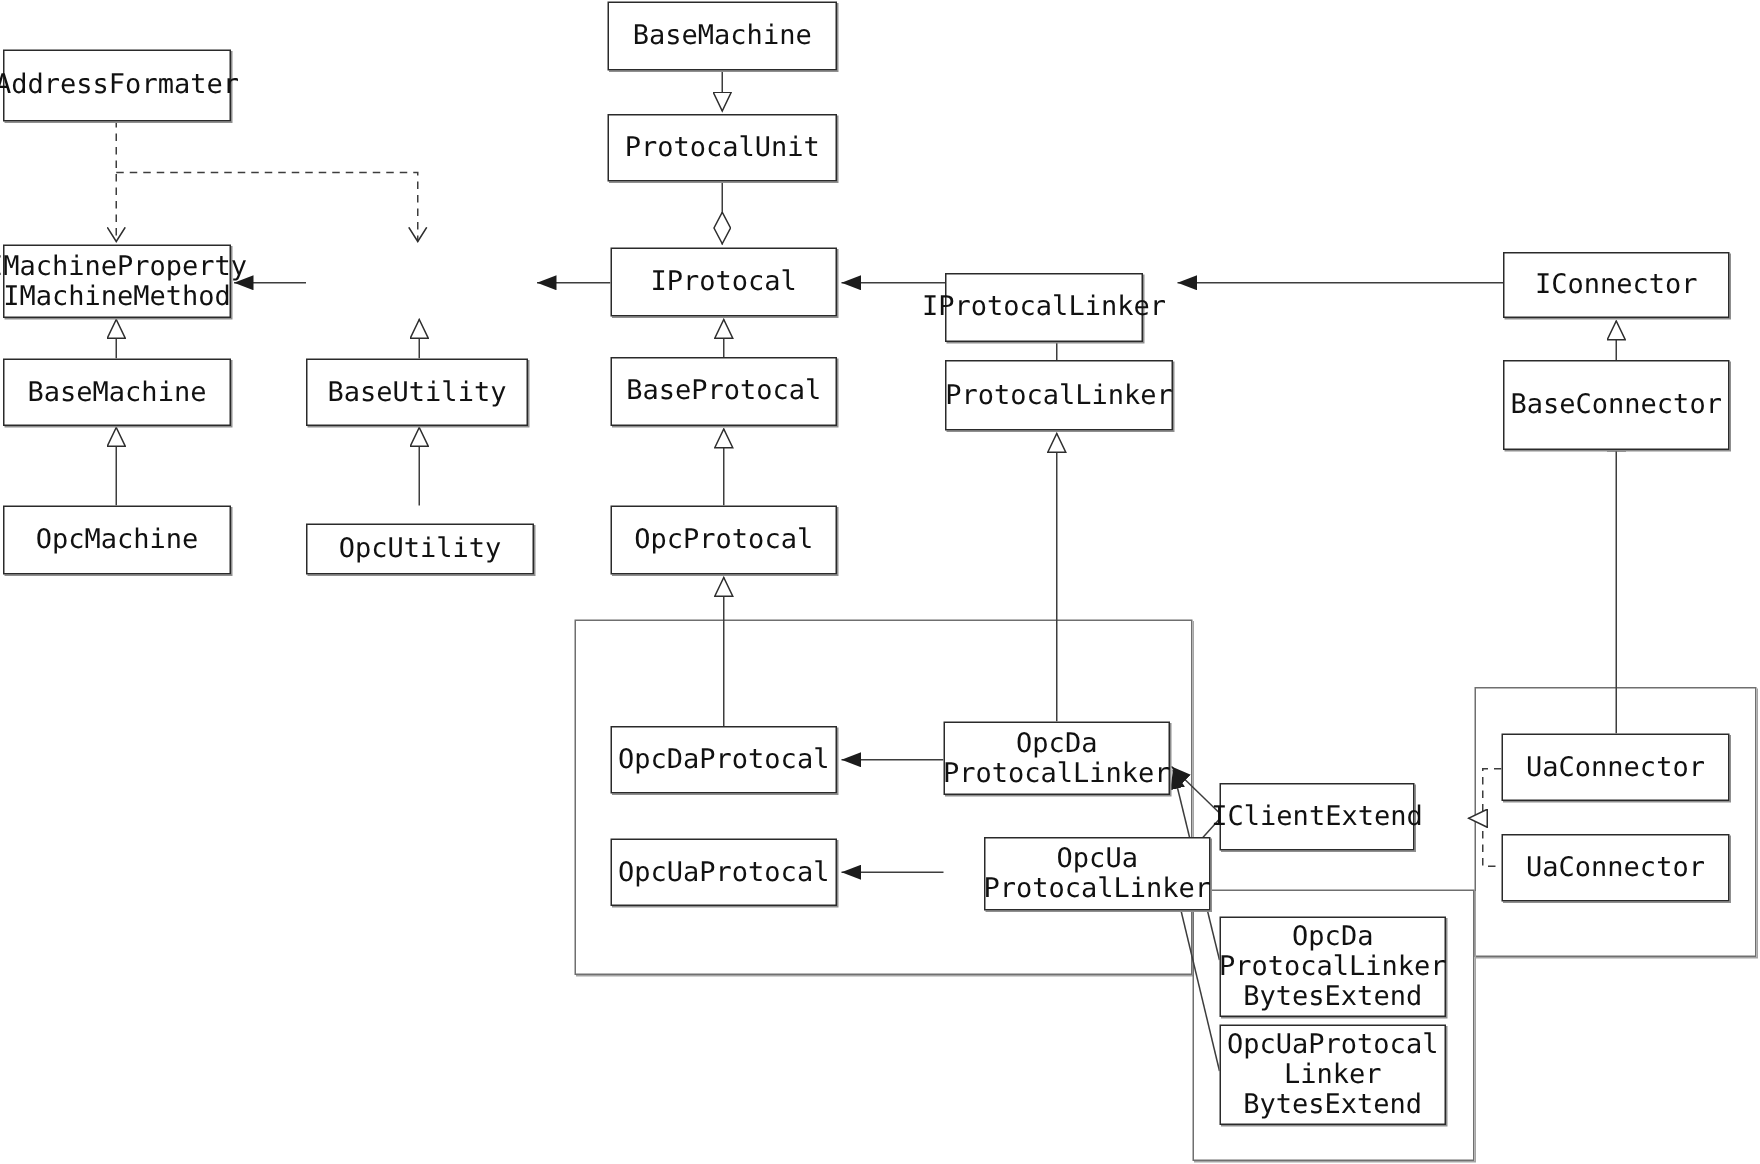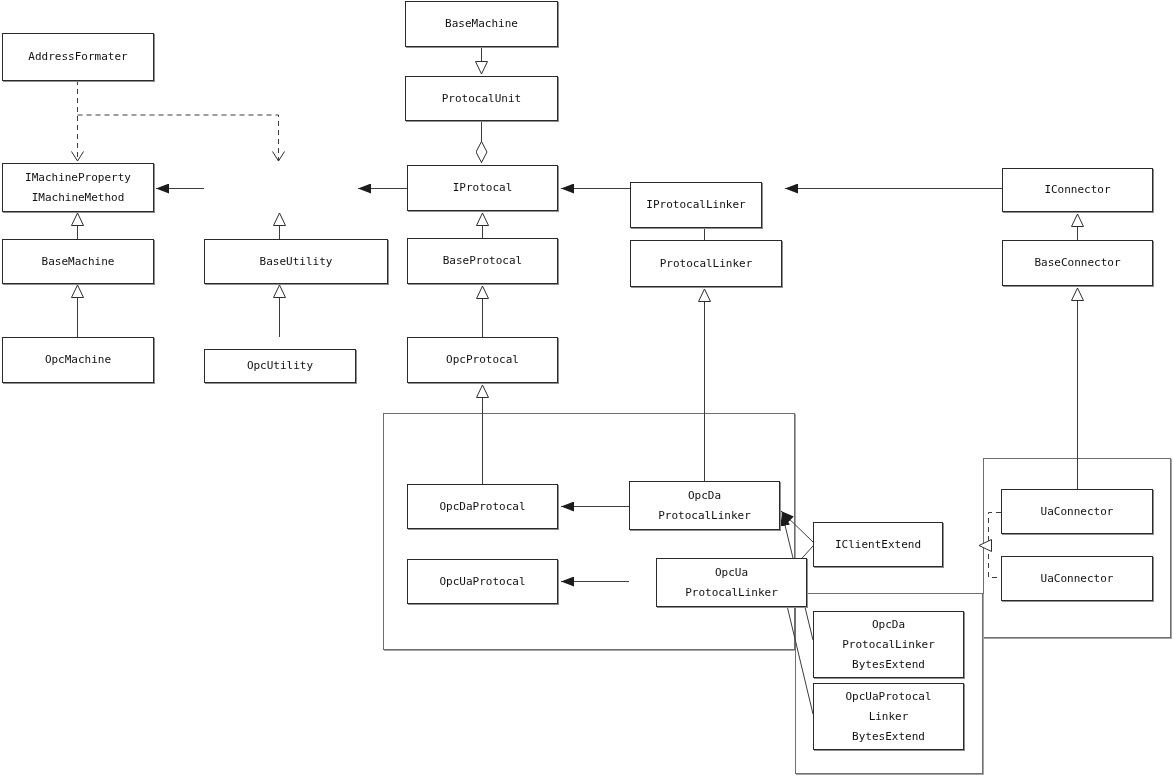--- a/index.html
+++ b/index.html
@@ -4,21 +4,21 @@
 <style>
   html,body{margin:0;padding:0;background:#ffffff;}
   .stage{
     position:relative;width:1173px;height:776px;background:#ffffff;overflow:hidden;
     font-family:"DejaVu Sans Mono","Liberation Mono",monospace;
   }
   .node{
     position:absolute;box-sizing:border-box;background:#ffffff;
     border:1px solid #2a2a2a;box-shadow:1px 1px 0 #8f8f8f;
     display:flex;align-items:center;justify-content:center;text-align:center;
-    font-size:11px;line-height:20px;color:#111;white-space:pre-line;
+    font-size:18px;line-height:20px;color:#111;white-space:pre-line;
     z-index:3;letter-spacing:0;
   }
   .container-box{
     position:absolute;box-sizing:border-box;background:transparent;
     border:1px solid #6f6f6f;box-shadow:1px 1px 0 #a5a5a5;z-index:1;
   }
   svg.wires{position:absolute;left:0;top:0;z-index:2;pointer-events:none;}
   svg.wires line, svg.wires polyline{stroke:#3d3d3d;stroke-width:1;fill:none;}
 </style>
 </head>
@@ -79,34 +79,34 @@
     <polyline points="1001,512.5 988.5,512.5 988.5,577.5 1001,577.5" stroke-dasharray="5,4"></polyline>
     <line x1="988.5" y1="545.5" x2="979" y2="545.5" stroke-dasharray="5,4" marker-end="url(#mOpen)"></line>
   </svg>
 
   <div class="node" style="left:2px;top:33px;width:152px;height:48px">AddressFormater</div>
   <div class="node" style="left:2px;top:163px;width:152px;height:49px">IMachineProperty
 IMachineMethod</div>
   <div class="node" style="left:2px;top:239px;width:152px;height:45px">BaseMachine</div>
   <div class="node" style="left:2px;top:337px;width:152px;height:46px">OpcMachine</div>
 
-  <div class="node" style="left:204px;top:239px;width:184px;height:45px">BaseUtility</div>
+  <div class="node" style="left:204px;top:239px;width:148px;height:45px">BaseUtility</div>
   <div class="node" style="left:204px;top:349px;width:152px;height:34px">OpcUtility</div>
 
   <div class="node" style="left:405px;top:1px;width:153px;height:46px">BaseMachine</div>
   <div class="node" style="left:405px;top:76px;width:153px;height:45px">ProtocalUnit</div>
   <div class="node" style="left:407px;top:165px;width:151px;height:46px">IProtocal</div>
   <div class="node" style="left:407px;top:238px;width:151px;height:46px">BaseProtocal</div>
   <div class="node" style="left:407px;top:337px;width:151px;height:46px">OpcProtocal</div>
 
   <div class="node" style="left:630px;top:182px;width:132px;height:46px">IProtocalLinker</div>
   <div class="node" style="left:630px;top:240px;width:152px;height:47px">ProtocalLinker</div>
 
   <div class="node" style="left:1002px;top:168px;width:151px;height:44px">IConnector</div>
-  <div class="node" style="left:1002px;top:240px;width:151px;height:46px">BaseConnector</div>
+  <div class="node" style="left:1002px;top:240px;width:151px;height:60px">BaseConnector</div>
 
   <div class="node" style="left:407px;top:484px;width:151px;height:45px">OpcDaProtocal</div>
   <div class="node" style="left:407px;top:559px;width:151px;height:45px">OpcUaProtocal</div>
   <div class="node" style="left:629px;top:481px;width:151px;height:49px">OpcDa
 ProtocalLinker</div>
   <div class="node" style="left:656px;top:558px;width:151px;height:49px">OpcUa
 ProtocalLinker</div>
 
   <div class="node" style="left:813px;top:522px;width:130px;height:45px">IClientExtend</div>
 

